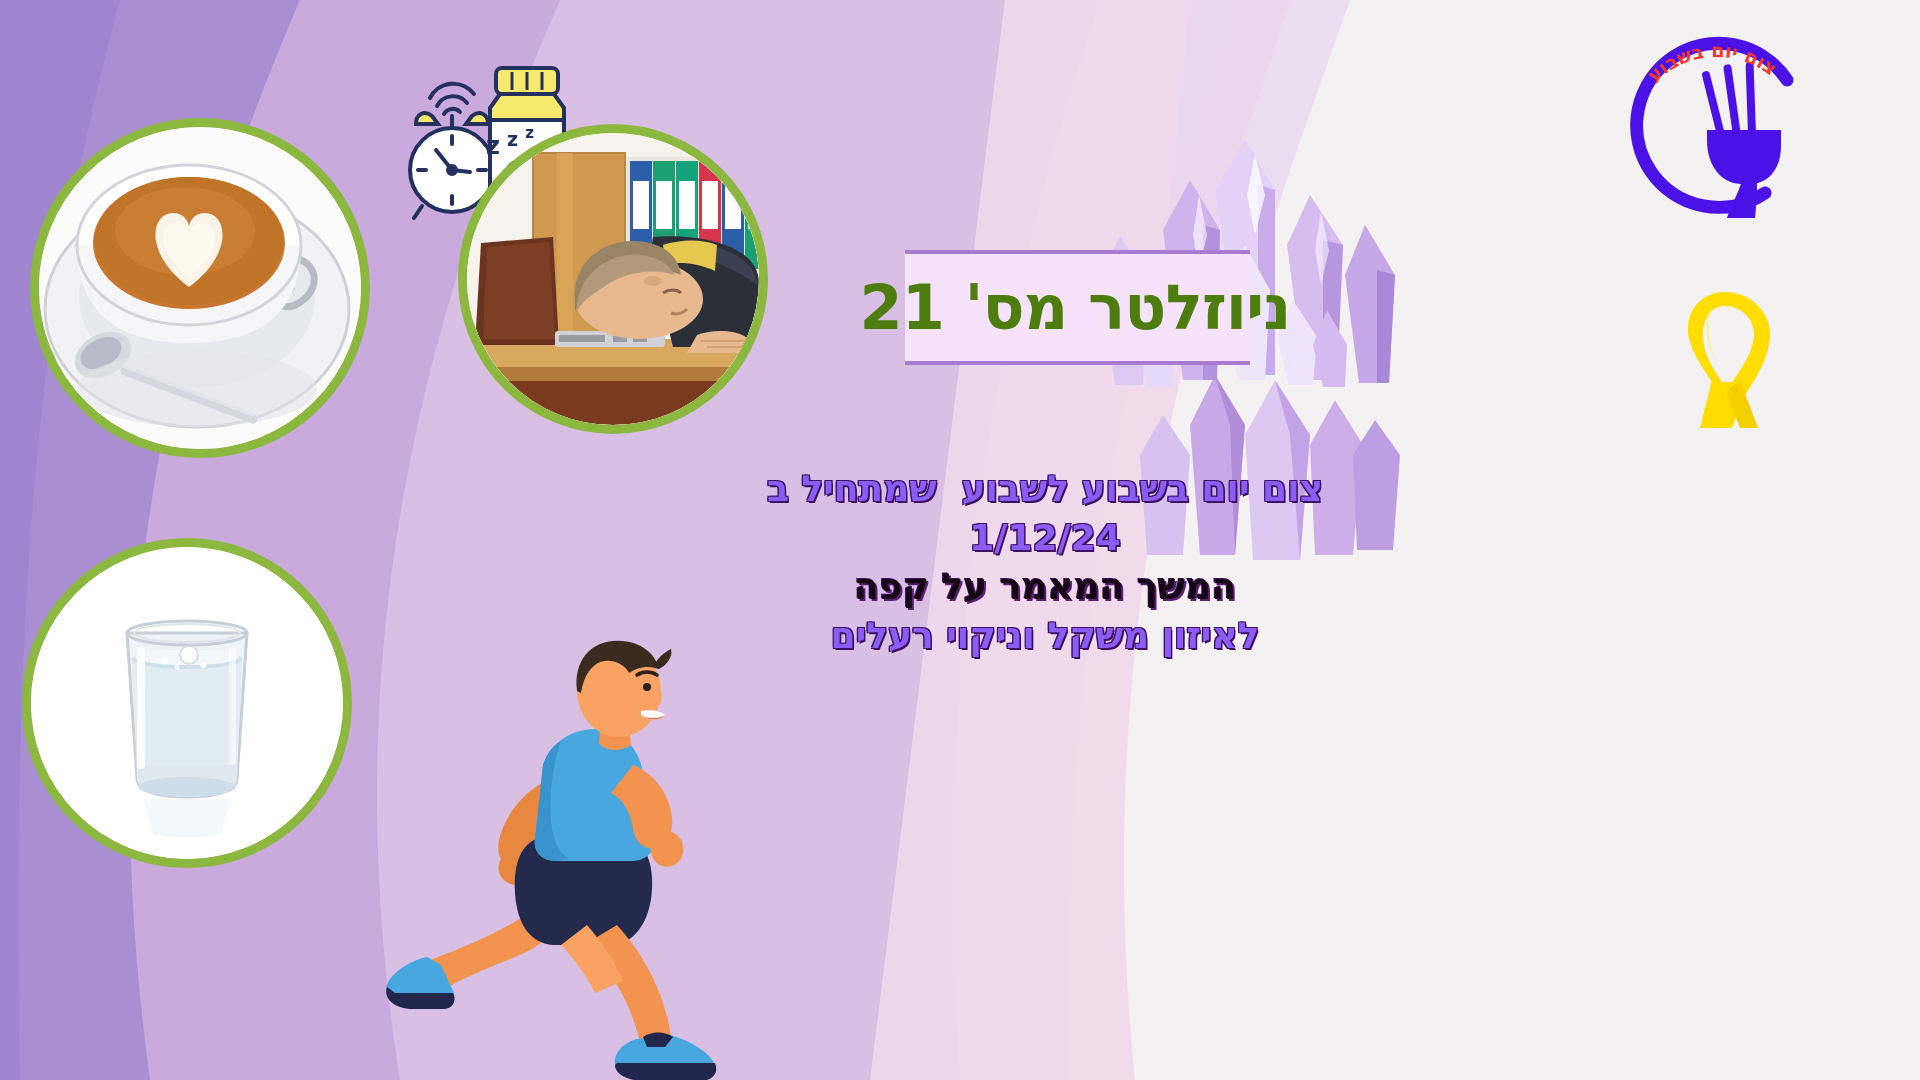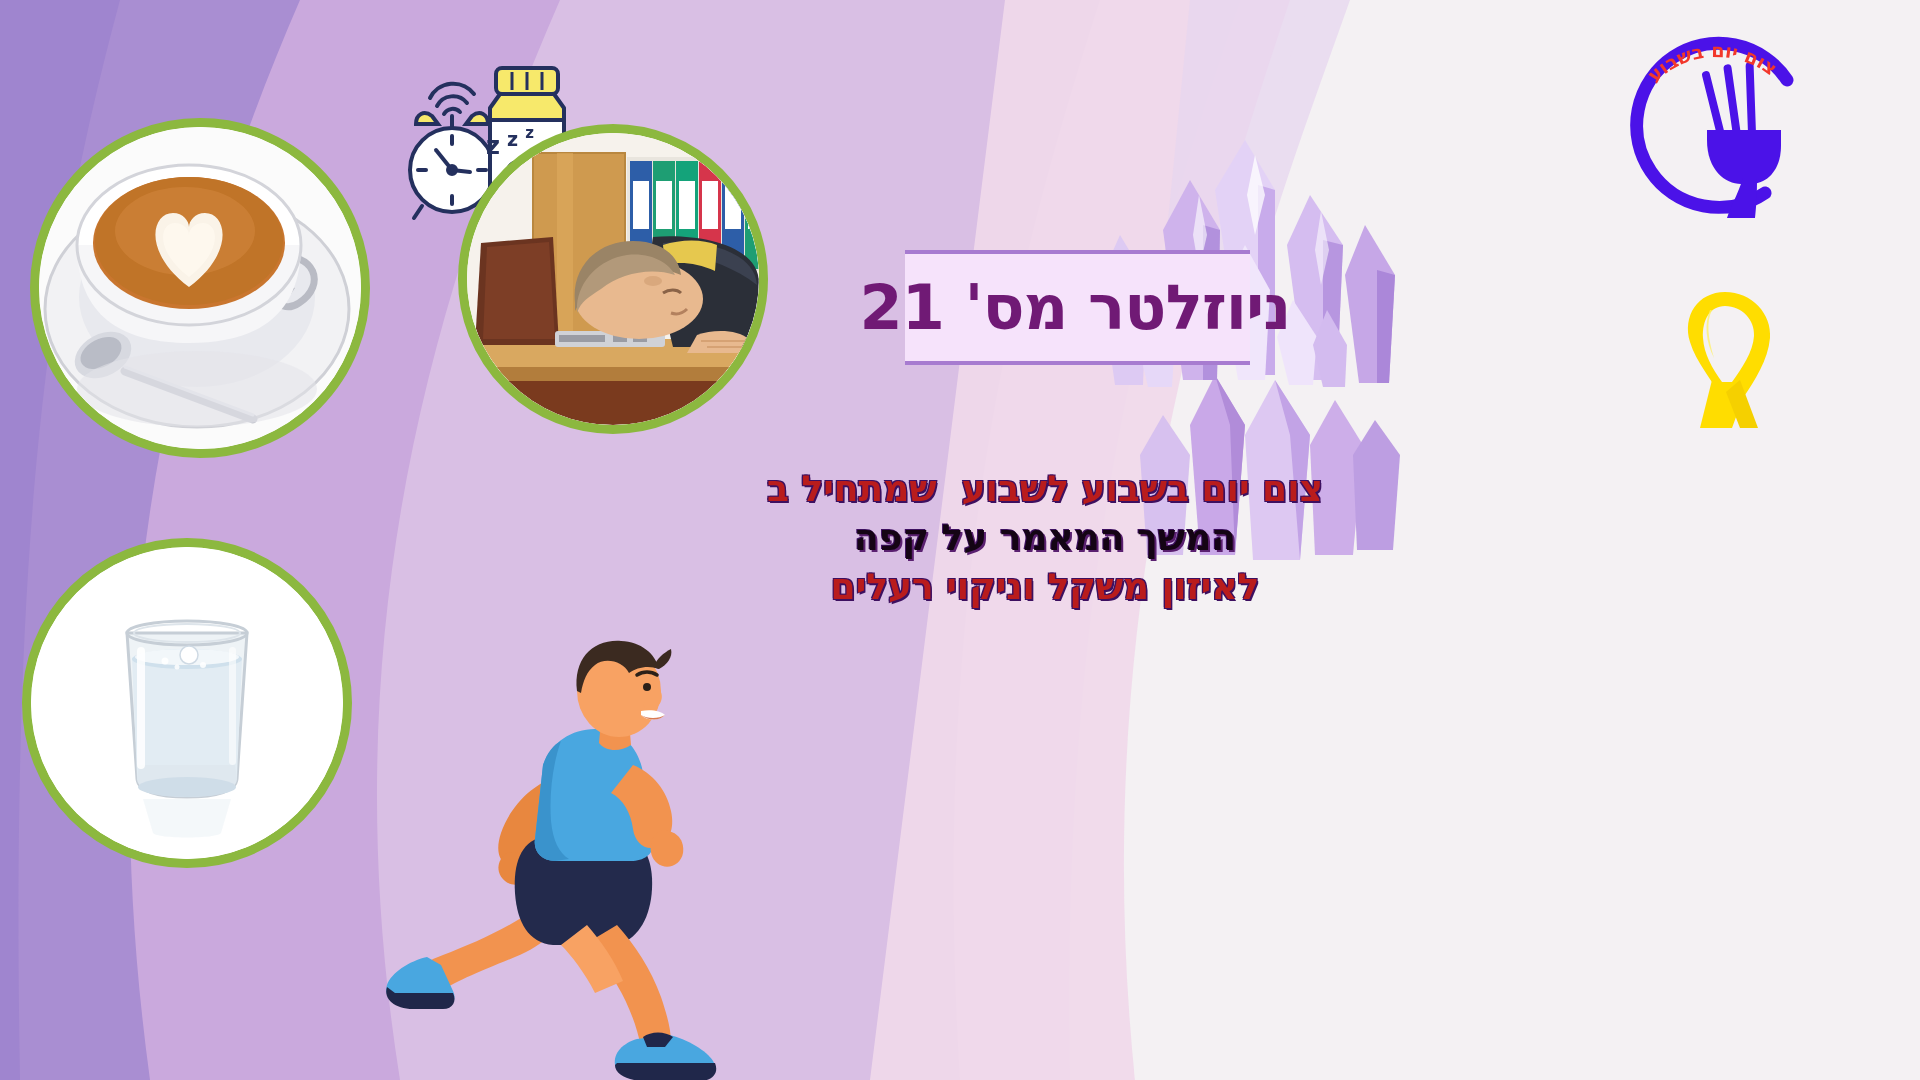--- a/index.html
+++ b/index.html
@@ -30,33 +30,33 @@
   
   #title-banner {
     position:absolute; left:905px; top:250px; width:345px; height:115px;
     background:#f6e3fb;
     border-top:4px solid #a77bd0;
     border-bottom:4px solid #a77bd0;
   }
   #headline {
     position:absolute; left:840px; top:252px; width:470px; height:110px;
     display:flex; align-items:center; justify-content:center;
-    font-size:62px; font-weight:700; color:#701a75;
+    font-size:62px; font-weight:700; color:#4d7c0f;
     letter-spacing:-1px; white-space:nowrap;
     direction:rtl;
     text-align:right;
   }
 
   
   #body-text {
     position:absolute; left:700px; top:468px; width:690px;
     text-align:center; direction:rtl; line-height:1.14;
   }
   .ptxt {
-    font-size:36px; font-weight:700; color:#b91c1c;
+    font-size:36px; font-weight:700; color:#8b5cf6;
     text-shadow:
       1.6px 1.6px 0 #3d1060,
       -1.2px -0.6px 0 #3d1060,
       1.2px -0.6px 0 #3d1060,
       -1.2px 1.2px 0 #3d1060;
     margin-bottom:8px; white-space:pre-wrap;
   }
   .ptxt.dark {
     color:#140414;
     text-shadow:
@@ -129,20 +129,21 @@
       <polygon points="104,70 112,110 104,145 98,110" fill="#ffffff" opacity="0.6"></polygon>
       <polygon points="226,86 234,125 226,160 220,125" fill="#ffffff" opacity="0.55"></polygon>
     </g>
   </svg>
 
   <div id="title-banner"></div>
   <div id="headline">ניוזלטר מס' 21</div>
 
   <div id="body-text">
     <div class="ptxt">צום יום בשבוע לשבוע  שמתחיל ב</div>
+    <div class="ptxt">1/12/24</div>
     <div class="ptxt dark">המשך המאמר על קפה</div>
     <div class="ptxt">לאיזון משקל וניקוי רעלים</div>
   </div>
 
   <svg id="logo" viewBox="0 0 200 200">
     <defs>
       <path id="logoArc" d="M 16,118 A 86,86 0 0 1 186,108" fill="none"></path>
     </defs>
 
     <path d="M 172,62 A 82,82 0 1 0 150,175" fill="none" stroke="#4b12e8" stroke-width="13" stroke-linecap="round"></path>

